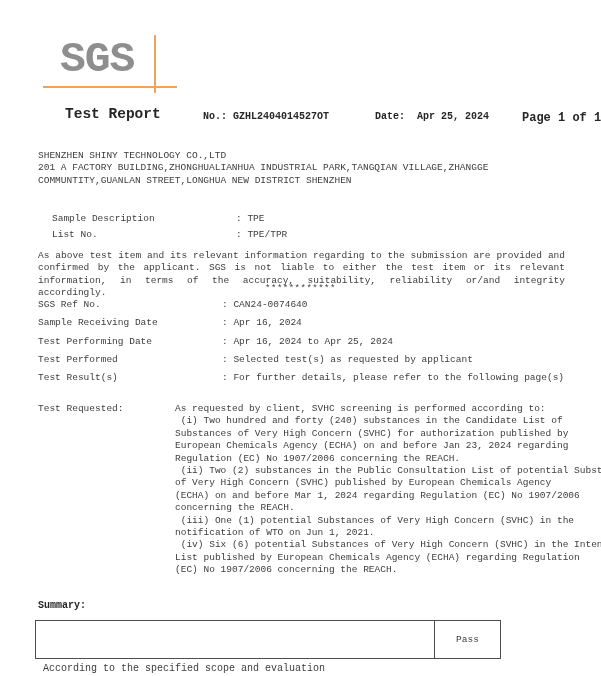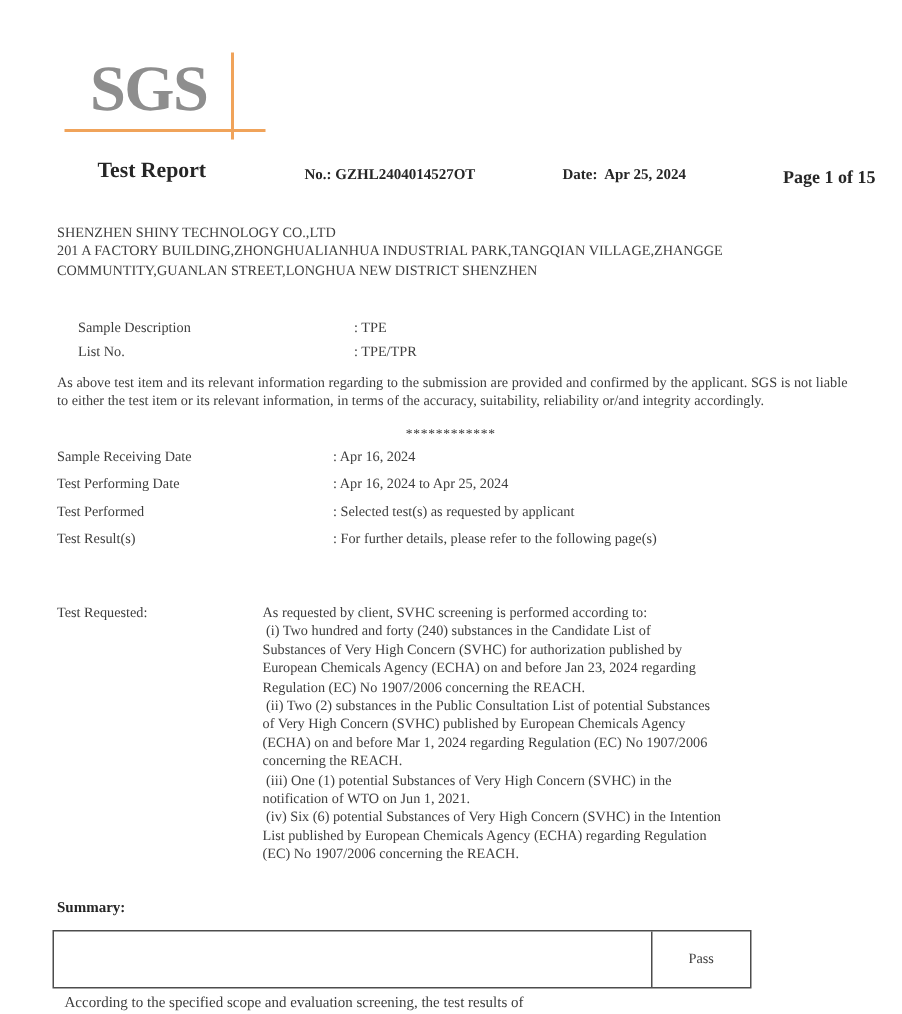--- a/index.html
+++ b/index.html
@@ -1,21 +1,21 @@
 <!DOCTYPE html>
 <html><head>
 <meta charset="utf-8">
 <style>
   html, body { margin: 0; padding: 0; background: #ffffff; }
   .page {
     position: relative;
     width: 601px;
     height: 676px;
     background: #ffffff;
-    font-family: Liberation Serif, serif;
+    font-family: Liberation Mono, monospace;
     color: #3d3d3d;
     overflow: hidden;
   }
 
   
   .logo-text {
     position: absolute;
     left: 60px;
     top: 38px;
     font-size: 43px;
@@ -161,20 +161,24 @@
       <span class="kv-label">List No.</span>
       <span class="kv-value">: TPE/TPR</span>
     </div>
   </div>
 
   <div class="disclaimer body-text">As above test item and its relevant information regarding to the submission are provided and confirmed by the applicant. SGS is not liable to either the test item or its relevant information, in terms of the accuracy, suitability, reliability or/and integrity accordingly.</div>
 
   <div class="separator">************</div>
 
   <div class="report-rows body-text">
+    <div class="kv-row">
+      <span class="kv-label">SGS Ref No.</span>
+      <span class="kv-value">: CAN24-0074640</span>
+    </div>
     <div class="kv-row">
       <span class="kv-label">Sample Receiving Date</span>
       <span class="kv-value">: Apr 16, 2024</span>
     </div>
     <div class="kv-row">
       <span class="kv-label">Test Performing Date</span>
       <span class="kv-value">: Apr 16, 2024 to Apr 25, 2024</span>
     </div>
     <div class="kv-row">
       <span class="kv-label">Test Performed</span>

